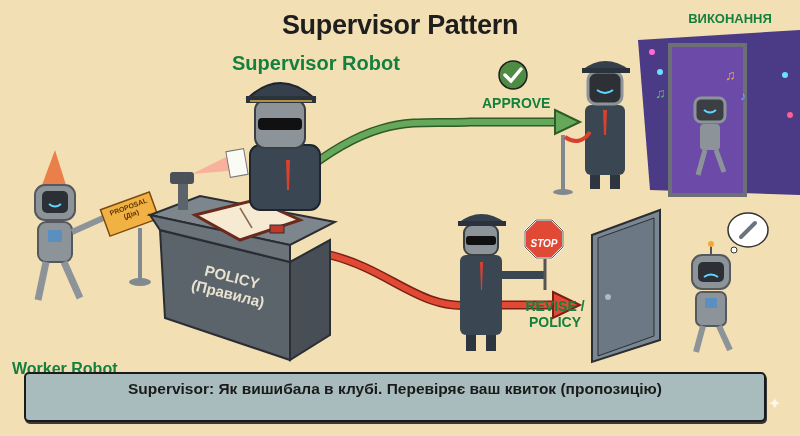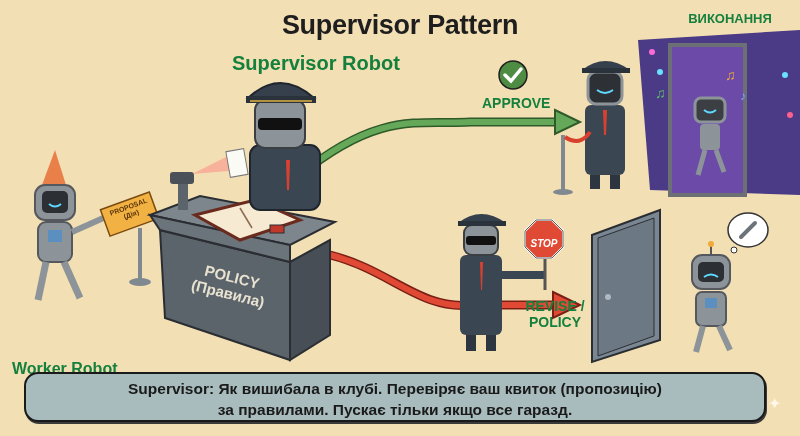--- a/index.html
+++ b/index.html
@@ -18,21 +18,21 @@
     position: absolute; font-weight: bold; color: #15803d; text-align: center;
     line-height: 1.15;
   }
   .lbl-supervisor { left: 232px; top: 52px; font-size: 20px; }
   .lbl-worker { left: 12px; top: 348px; font-size: 16px; margin-top: 12px; }
   .lbl-exec { left: 670px; top: 12px; font-size: 13px; width: 120px; }
   .lbl-approve { left: 482px; top: 95px; font-size: 14px; }
   .lbl-revise { left: 520px; top: 298px; font-size: 14px; width: 70px; }
   .caption {
     position: absolute; left: 24px; top: 372px; width: 742px; height: 50px;
-    background: #a9bcbd; border: 2px solid #1a1a1a; border-radius: 14px;
+    background: #a9bcbd; border: 2px solid #1a1a1a; border-radius: 5px;
     box-shadow: 1px 2px 0 #3a3a3a;
     text-align: center; font-weight: bold; font-size: 15.5px; color: #1a1a1a;
     line-height: 21px; padding-top: 4px; box-sizing: border-box;
   }
   .sparkle {
     position: absolute; left: 768px; top: 394px; font-size: 16px; color: #fff8ea;
   }
 </style>
 </head>
 <body>
@@ -192,15 +192,14 @@
 
 <div class="label" style="left:180px;top:268px;font-size:15px;color:#e8e2d0;transform:rotate(14deg);width:100px;">
   <div>POLICY</div>
   <div>(Правила)</div>
 </div>
 
 <div class="label" style="left:528px;top:238px;font-size:10px;color:#fff;width:32px;font-style:italic;">STOP</div>
 
 <div class="caption">
   <div>Supervisor: Як вишибала в клубі. Перевіряє ваш квиток (пропозицію)</div>
-  <div>за правилами. Пускає тільки якщо все гаразд.</div>
 </div>
 <div class="sparkle">✦</div>
 
 </body></html>

